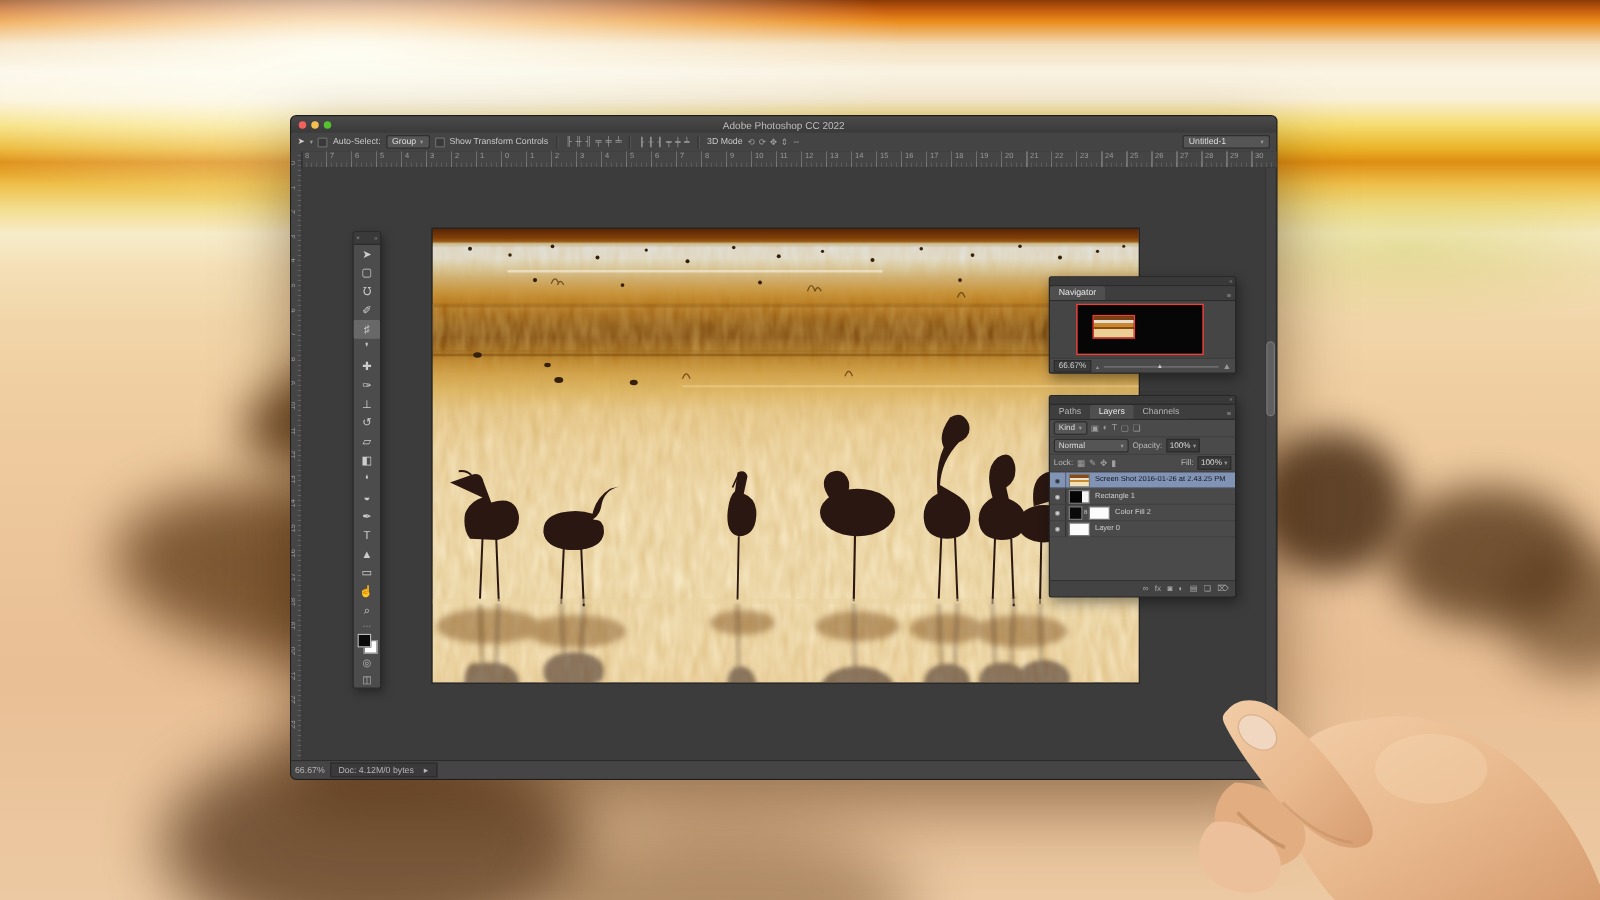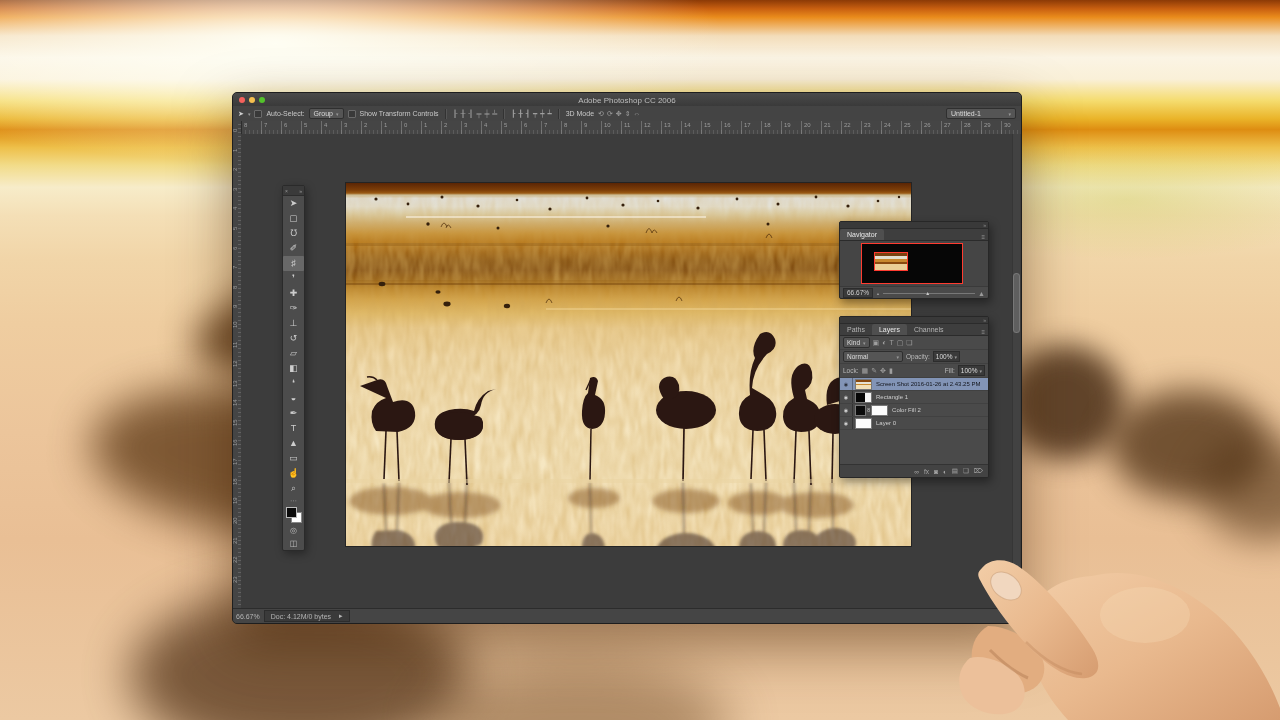--- a/index.html
+++ b/index.html
@@ -155,21 +155,21 @@
     <div class="blob b7"></div>
   </div>
 
   <div class="ps">
     <div class="titlebar">
       <div class="lights">
         <span class="light lr"></span>
         <span class="light ly"></span>
         <span class="light lg"></span>
       </div>
-      <div class="wtitle">Adobe Photoshop CC 2006</div>
+      <div class="wtitle">Adobe Photoshop CC 2022</div>
     </div>
 
     <div class="options">
       <span class="opt-ico">➤</span>
       <span class="caret">▾</span>
       <span class="chk"></span>
       <span>Auto-Select:</span>
       <span class="dd">
         <span>Group</span>
         <span class="caret">▾</span>

